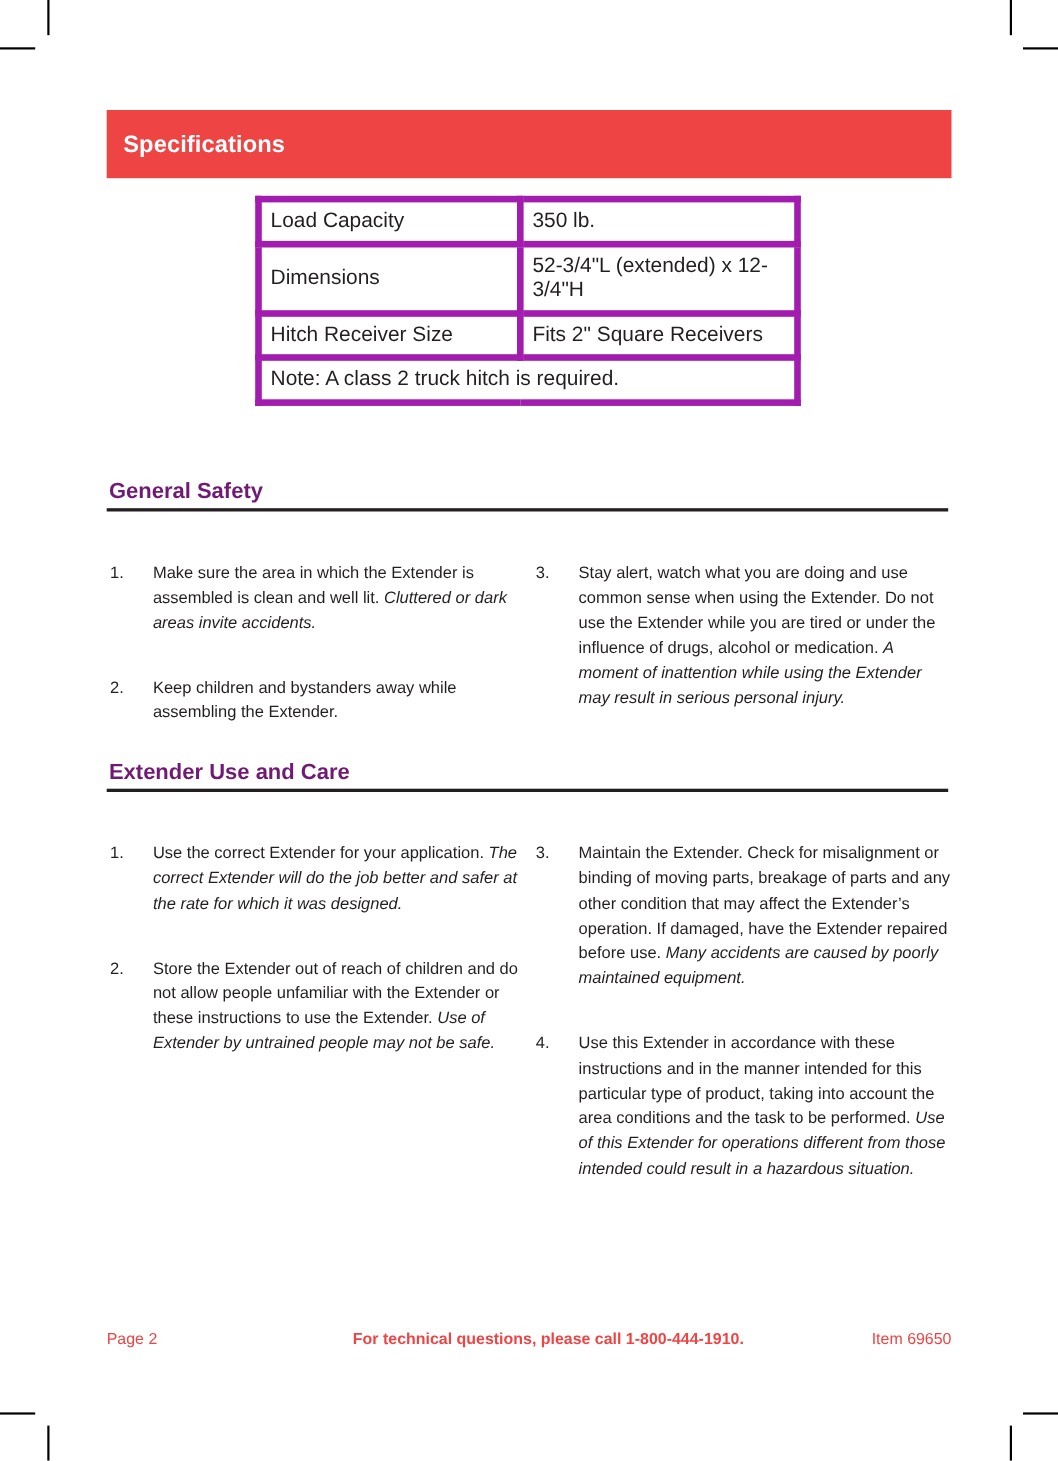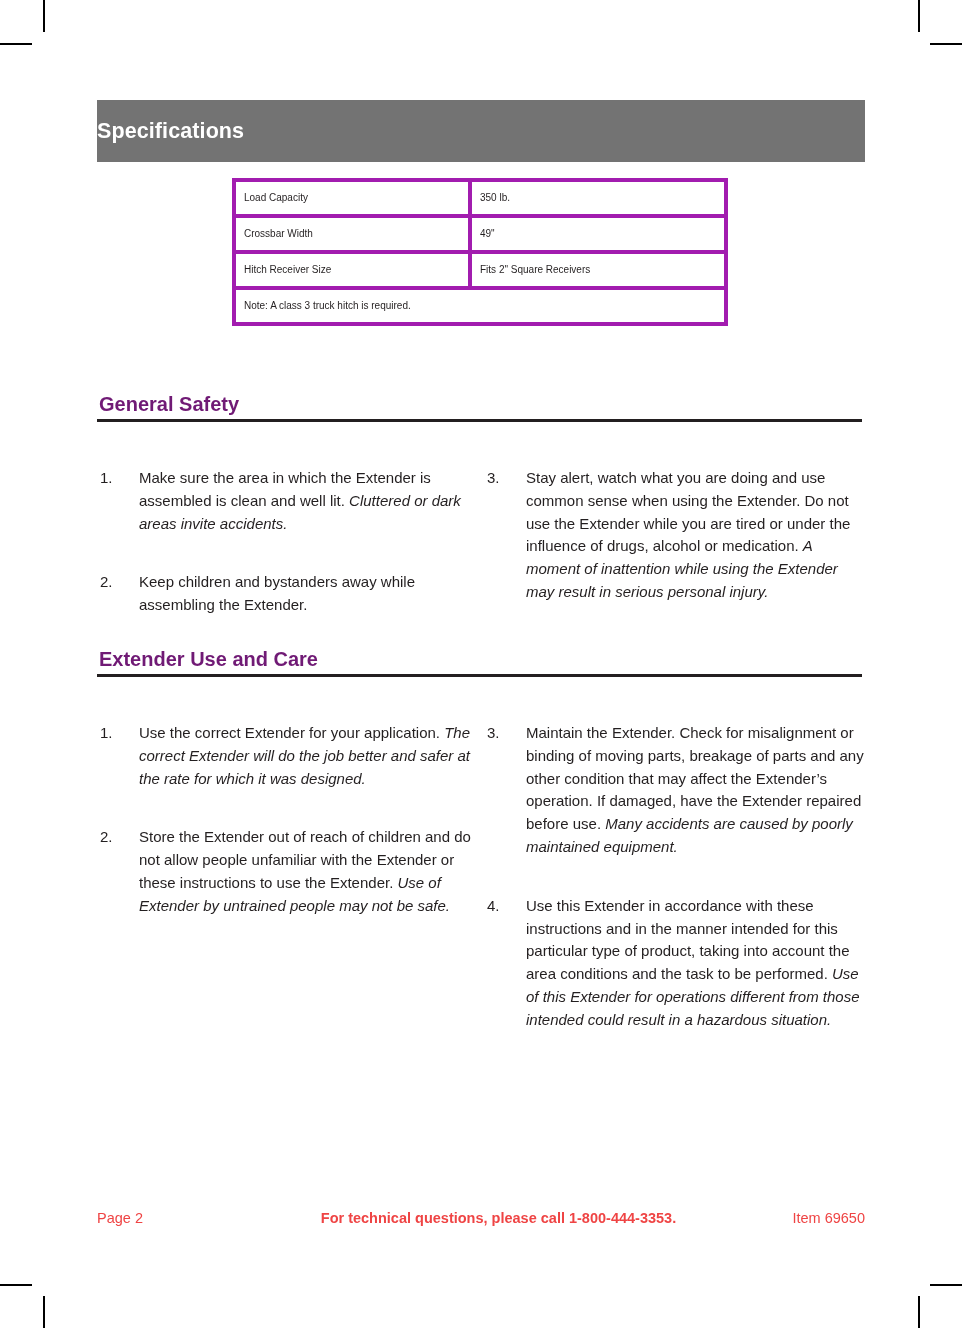--- a/index.html
+++ b/index.html
@@ -38,25 +38,26 @@
   .page {
     position: absolute;
     left: 97px;
     top: 0;
     width: 768px;
     height: 1328px;
   }
 
   
   .banner {
-    background: #737373;
+    background: #ef4444;
     height: 62px;
     display: flex;
     align-items: center;
     box-sizing: border-box;
+    padding-left: 15px;
   }
   .banner-title {
     color: #ffffff;
     font-size: 21.5px;
     font-weight: bold;
     letter-spacing: 0.1px;
   }
 
   
   .spec-wrap {
@@ -64,22 +65,22 @@
     display: flex;
     justify-content: flex-start;
   }
   table.spec {
     border-collapse: collapse;
     margin-left: 135px;
     width: 496px;
     table-layout: fixed;
   }
   table.spec td {
-    border: 4px solid #a21caf;
-    font-size: 10px;
+    border: 6px solid #a21caf;
+    font-size: 19px;
     padding: 6px 8px 7px 8px;
     line-height: 1.15;
     height: 19px;
     vertical-align: middle;
     color: #231f20;
   }
   table.spec td.label { width: 216px; }
   table.spec td.note { }
 
   
@@ -172,29 +173,29 @@
   </div>
 
   <div class="spec-wrap">
     <table class="spec">
       <tbody>
         <tr>
           <td class="label">Load Capacity</td>
           <td class="value">350 lb.</td>
         </tr>
         <tr>
-          <td class="label">Crossbar Width</td>
-          <td class="value">49"</td>
+          <td class="label">Dimensions</td>
+          <td class="value">52-3/4"L (extended) x 12-3/4"H</td>
         </tr>
         <tr>
           <td class="label">Hitch Receiver Size</td>
           <td class="value">Fits 2" Square Receivers</td>
         </tr>
         <tr>
-          <td class="note" colspan="2">Note: A class 3 truck hitch is required.</td>
+          <td class="note" colspan="2">Note: A class 2 truck hitch is required.</td>
         </tr>
       </tbody>
     </table>
   </div>
 
   <div class="gap-banner-2"></div>
 
   <div class="gap-sub-1"></div>
   <h2 class="subhead">General Safety</h2>
   <div class="rule"></div>
@@ -250,15 +251,15 @@
           <span class="li-body"><span>Use this Extender in accordance with these instructions and in the manner intended for this particular type of product, taking into account the area conditions and the task to be performed.  </span><i>Use of this Extender for operations different from those intended could result in a hazardous situation.</i></span>
         </li>
       </ol>
     </div>
   </div>
 
 </div>
 
 <div class="footer">
   <span class="footer-page">Page 2</span>
-  <span class="footer-mid">For technical questions, please call 1-800-444-3353.</span>
+  <span class="footer-mid">For technical questions, please call 1-800-444-1910.</span>
   <span class="footer-item">Item 69650</span>
 </div>
 
 </body></html>

